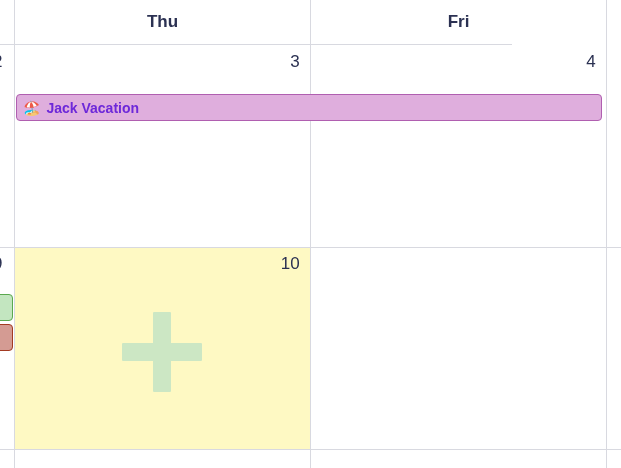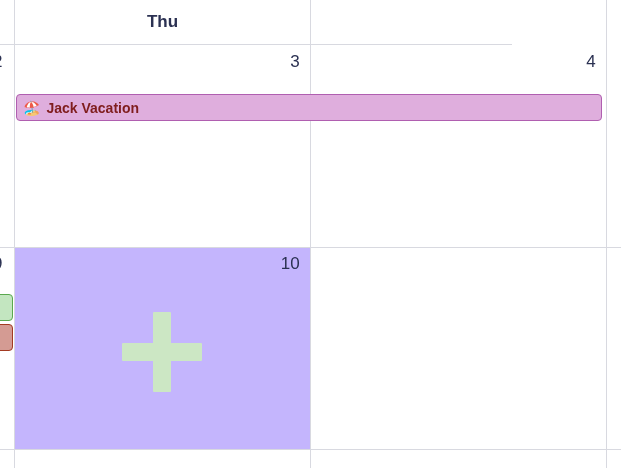--- a/index.html
+++ b/index.html
@@ -65,21 +65,21 @@
     background: #d8d9e0;
   }
 
   
   .day-cell {
     position: absolute;
     box-sizing: border-box;
     overflow: hidden;
   }
   .day-cell.hovered {
-    background: #c4b5fd;
+    background: #fef9c3;
     text-decoration: underline;
   }
   .day-number {
     position: absolute;
     top: 6px;
     right: 10px;
     font-size: 17px;
     font-weight: normal;
     color: #2b3152;
     letter-spacing: 0.2px;
@@ -128,38 +128,39 @@
     overflow: hidden;
     cursor: pointer;
   }
   .event-emoji {
     font-size: 14px;
     line-height: 1;
     margin-right: 6px;
     flex: 0 0 auto;
   }
   .event-title {
-    color: #7f1d1d;
+    color: #6d28d9;
     line-height: 1;
   }
 
   
   .chip {
     position: absolute;
     box-sizing: border-box;
     border-radius: 4px;
   }
 </style>
 </head>
 <body>
 
 <div id="calendar">
 
   <div class="header-row">
     <div class="header-cell" style="left:15px; width:295px;">Thu</div>
+    <div class="header-cell" style="left:311px; width:295px;">Fri</div>
   </div>
 
   <div class="day-cell" style="left:0px; top:46px; width:14px; height:201px;">
     <div class="day-number clipped-left">2</div>
   </div>
 
   <div class="day-cell" style="left:15px; top:46px; width:295px; height:201px;">
     <div class="day-number">3</div>
   </div>
 

